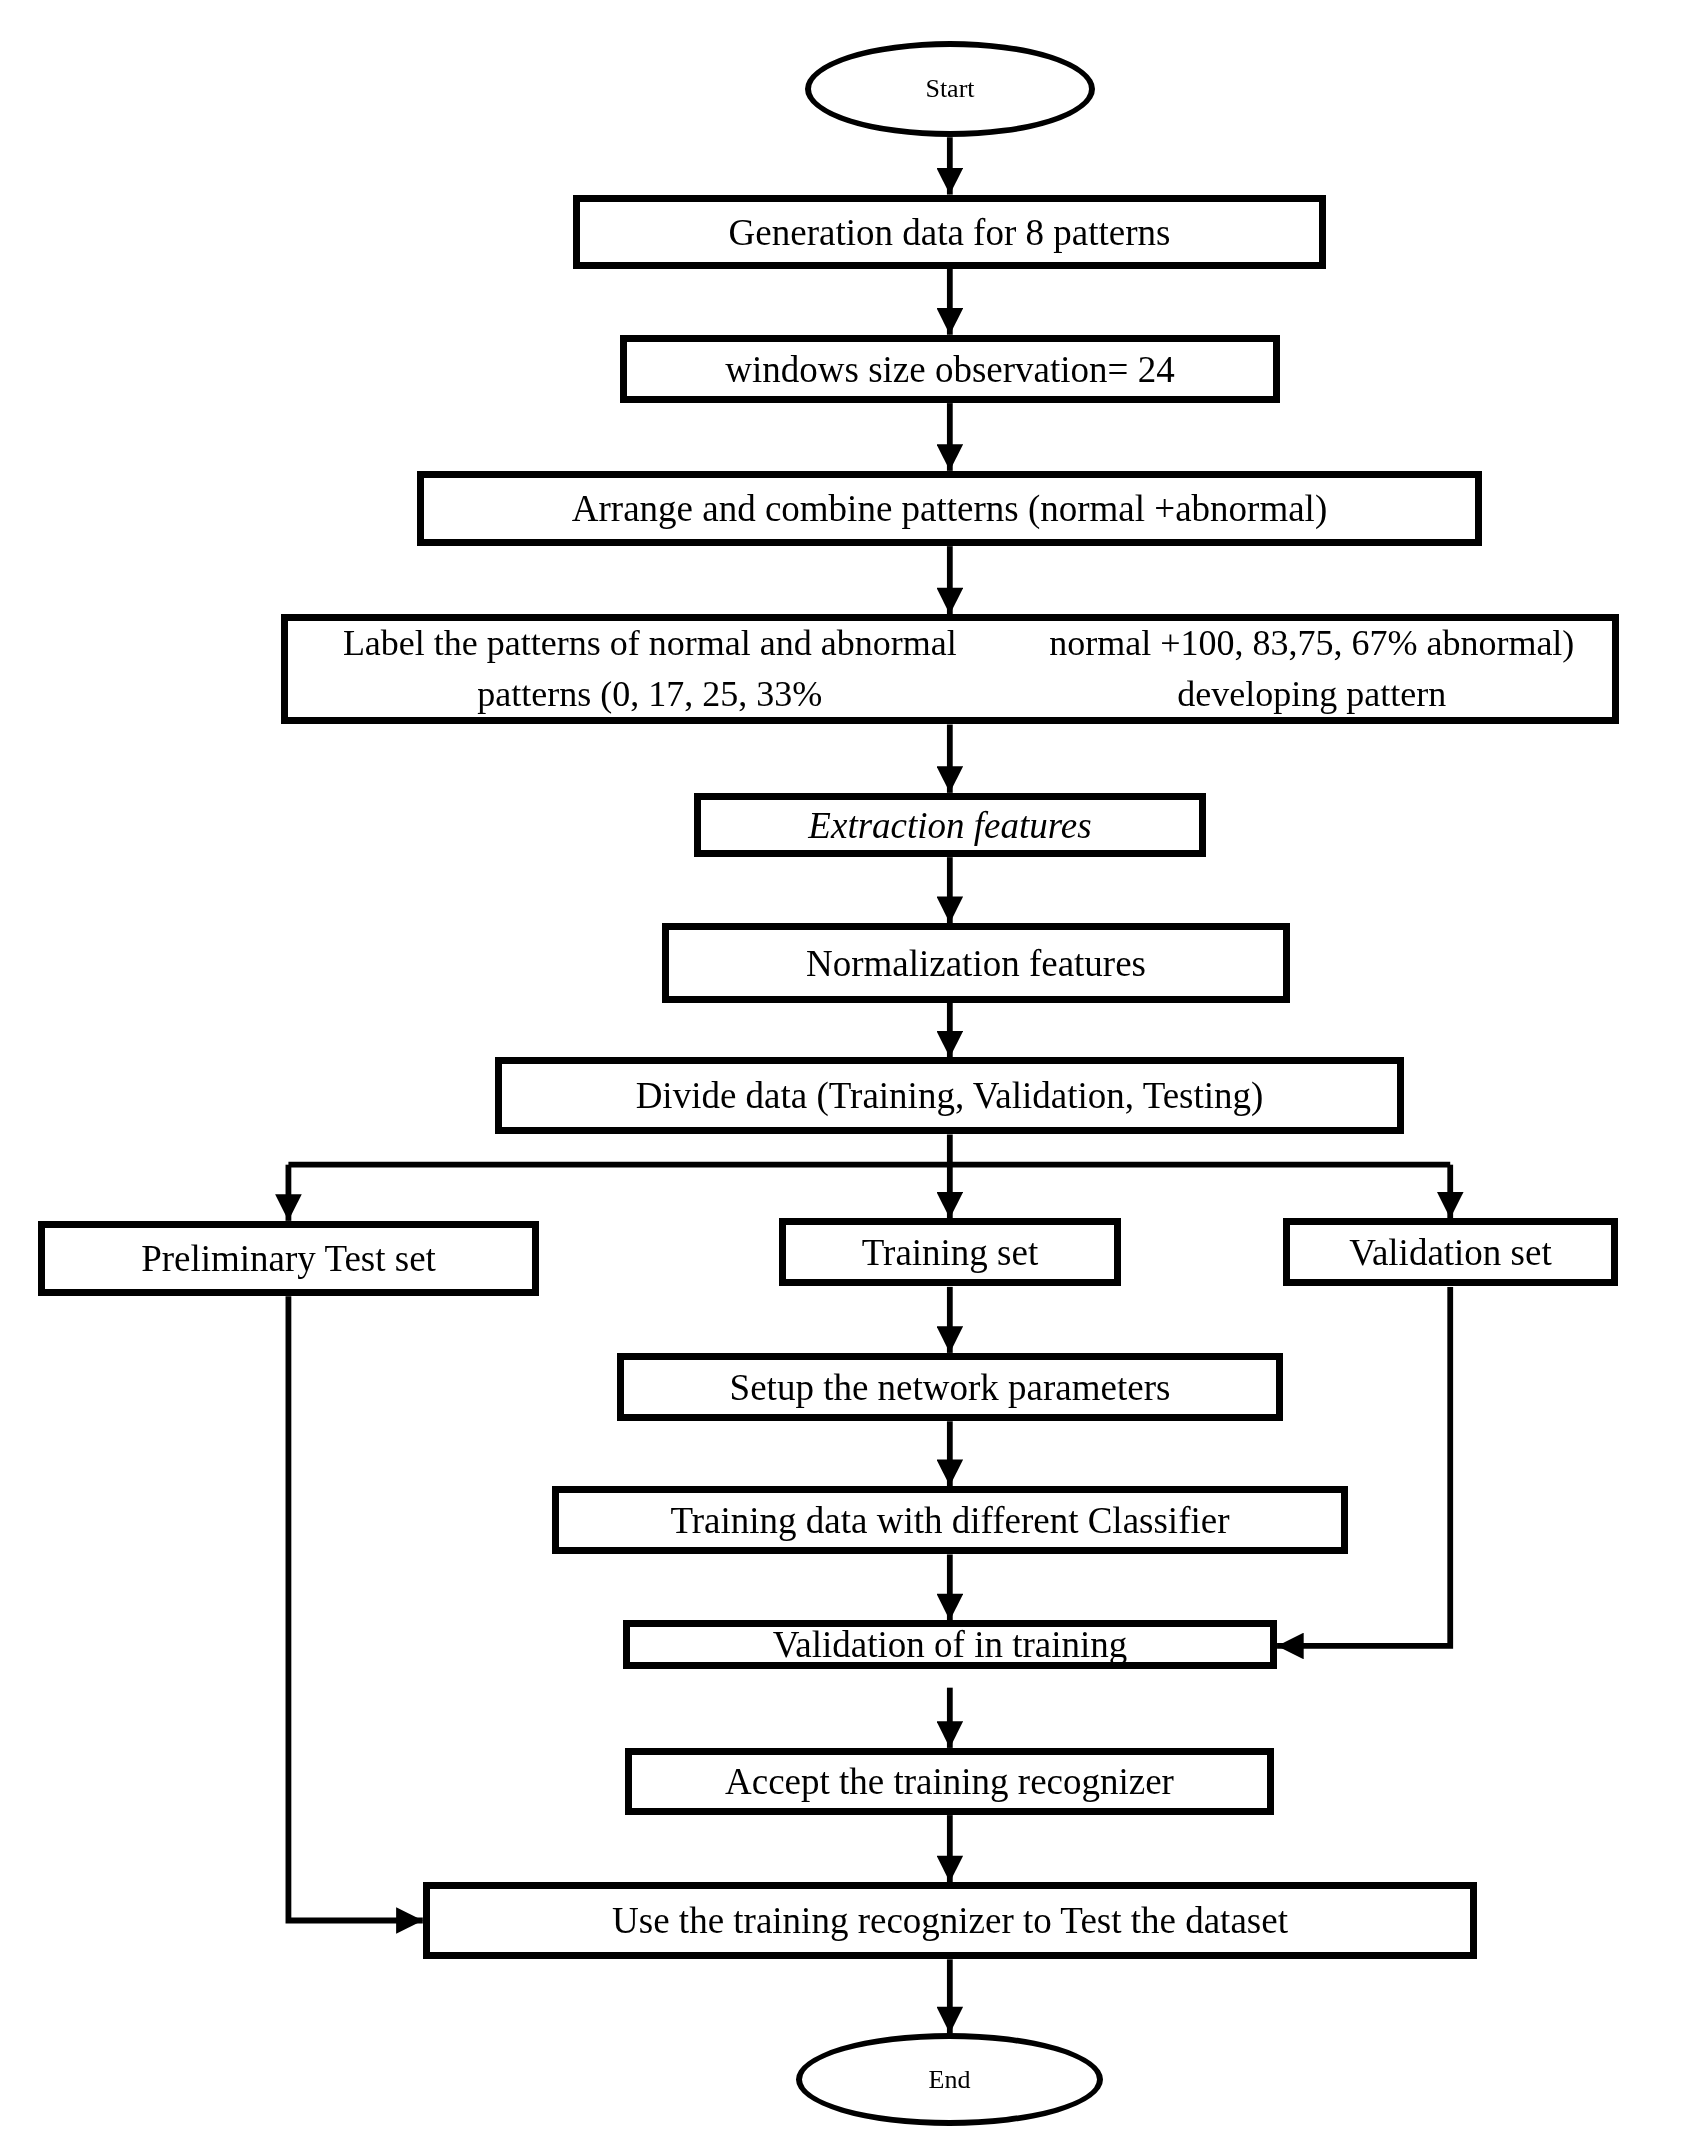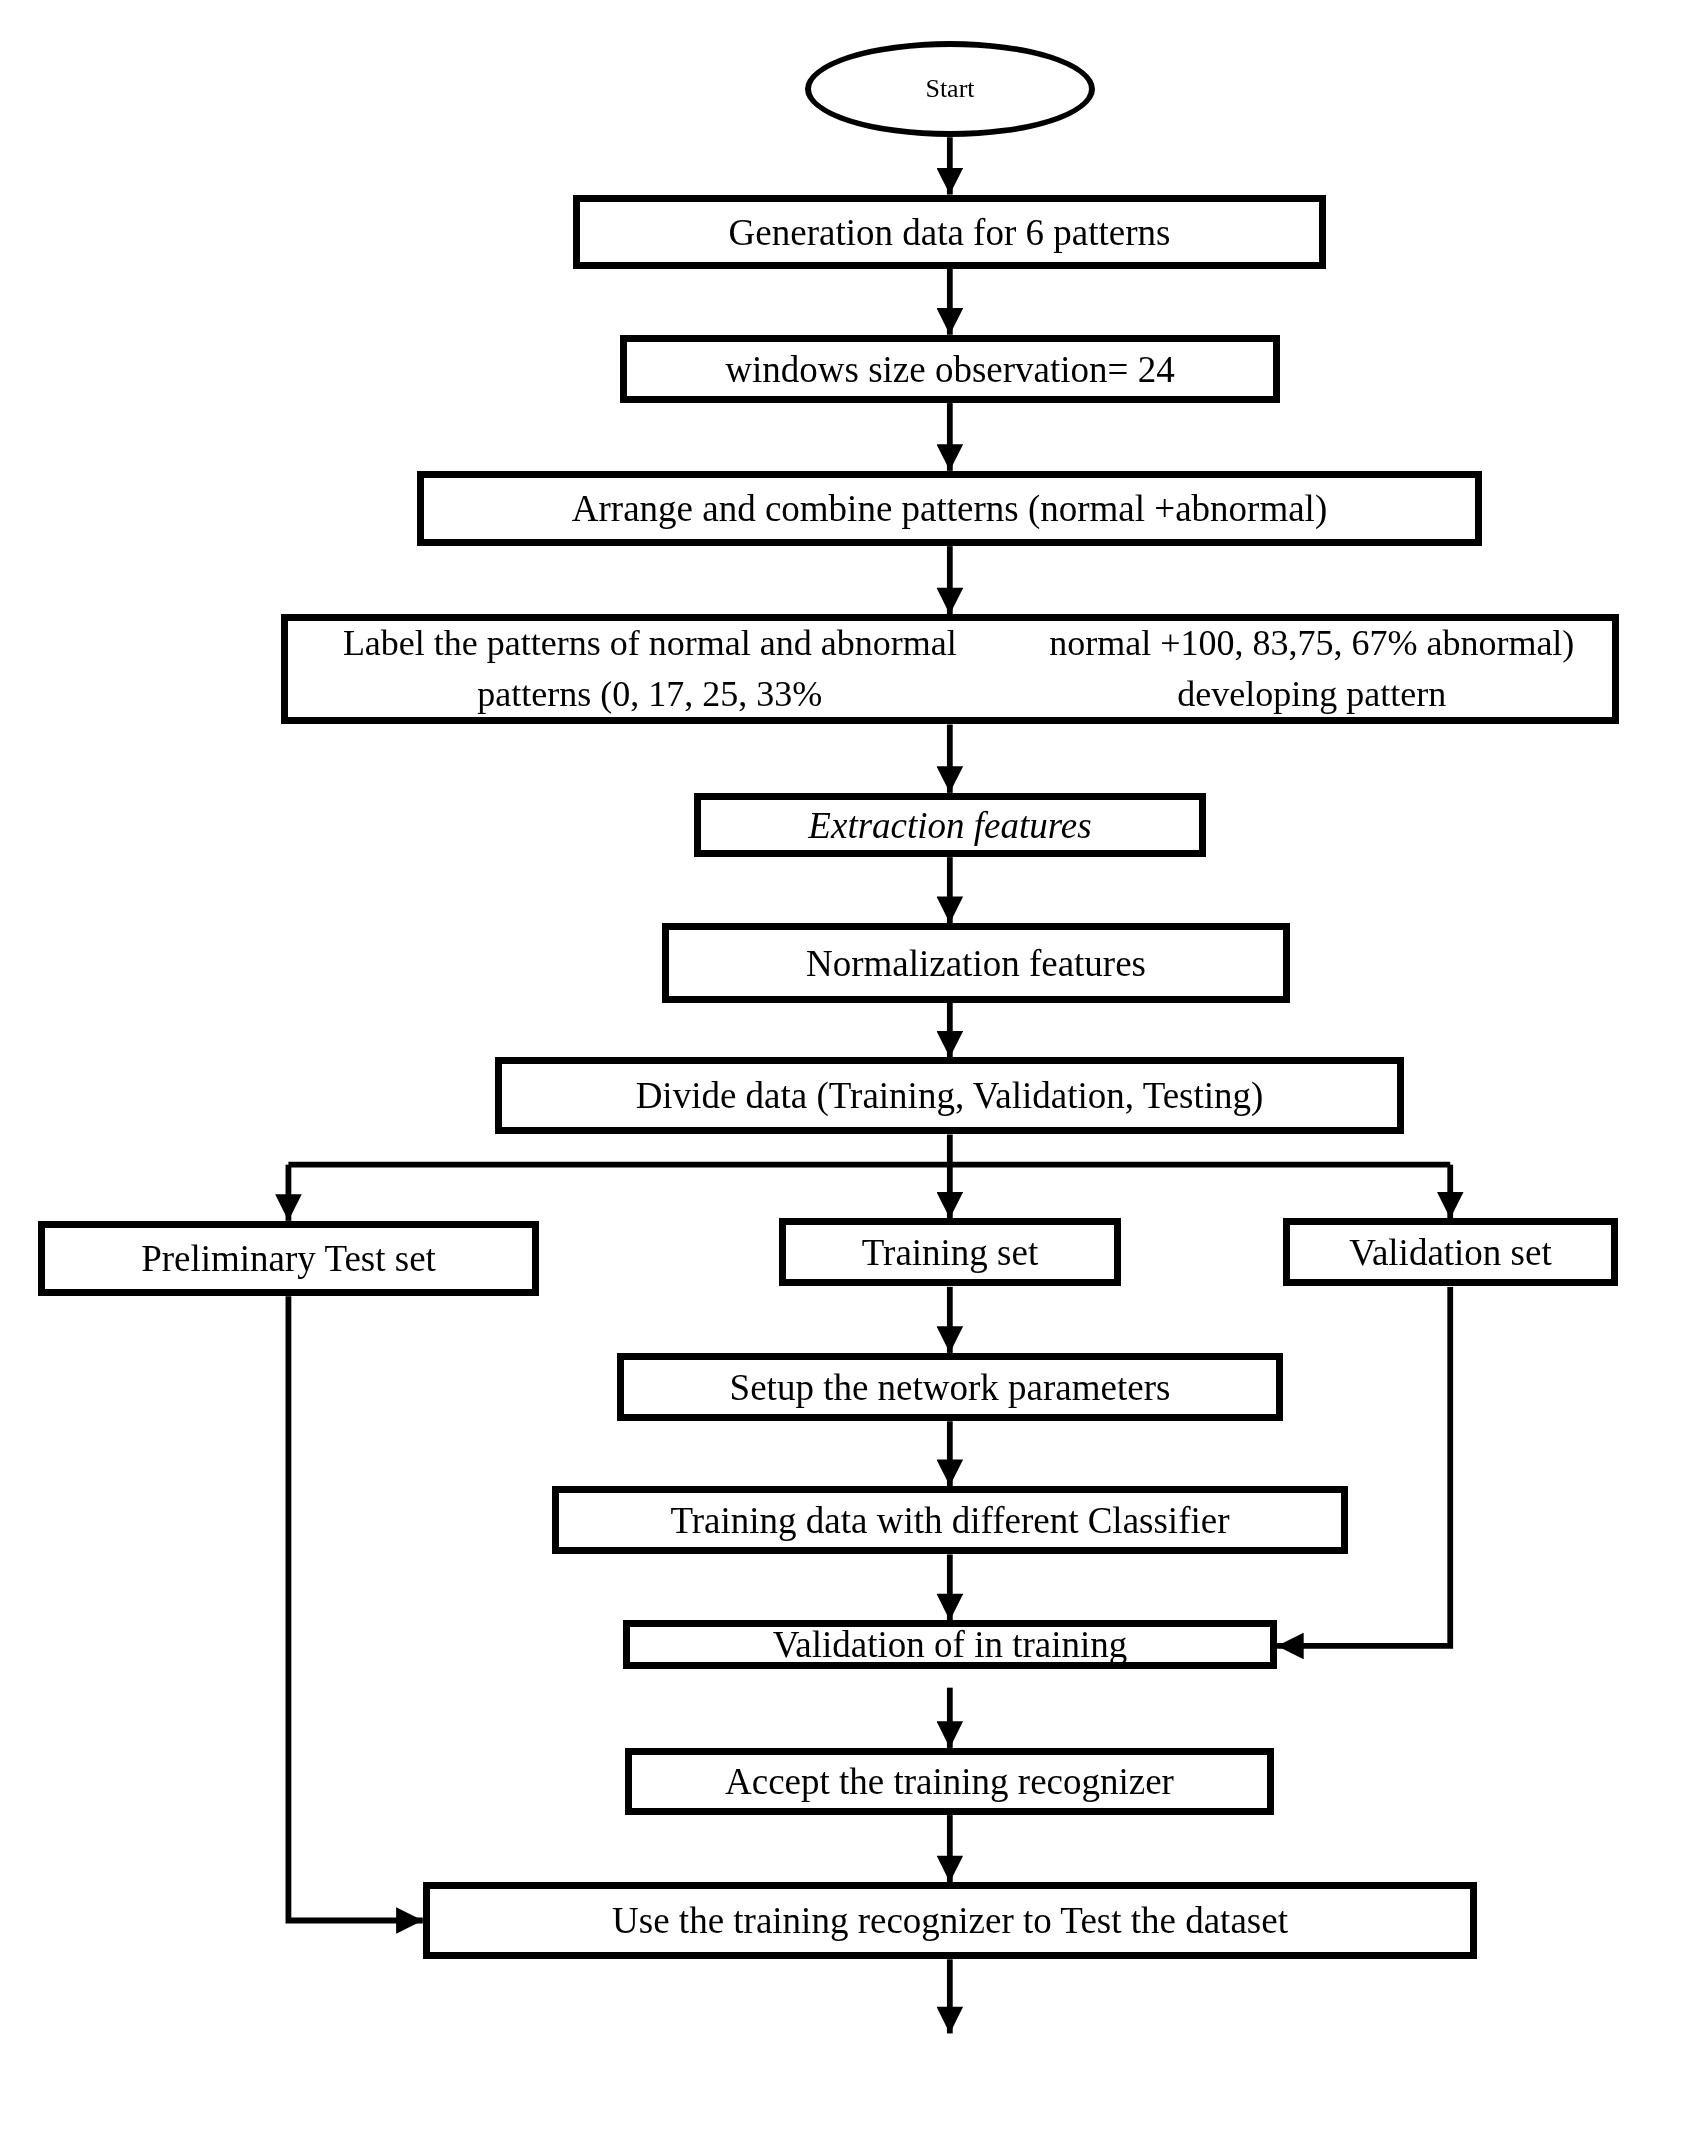--- a/index.html
+++ b/index.html
@@ -81,21 +81,21 @@
       <path d="M498 2238 L498 3316 L730 3316" marker-end="url(#ah)"></path>
       <path d="M2504 2222 L2504 2842 L2205 2842" marker-end="url(#ah)"></path>
     </g>
   </svg>
 
   <div class="node terminal" style="left:805px; top:41px; width:290px; height:96px;">
     <span>Start</span>
   </div>
 
   <div class="node process" style="left:573px; top:195px; width:753px; height:74px;">
-    <span>Generation data for 6 patterns</span>
+    <span>Generation data for 8 patterns</span>
   </div>
 
   <div class="node process" style="left:620px; top:335px; width:660px; height:68px;">
     <span>windows size observation= 24</span>
   </div>
 
   <div class="node process" style="left:417px; top:471px; width:1065px; height:75px;">
     <span>Arrange and combine patterns (normal +abnormal)</span>
   </div>
 
@@ -141,15 +141,18 @@
   </div>
 
   <div class="node process" style="left:625px; top:1748px; width:649px; height:67px;">
     <span>Accept the training recognizer</span>
   </div>
 
   <div class="node process" style="left:423px; top:1882px; width:1054px; height:77px;">
     <span>Use the training recognizer to Test the dataset</span>
   </div>
 
+  <div class="node terminal" style="left:796px; top:2033px; width:307px; height:93px;">
+    <span>End</span>
+  </div>
 
 </div>
 
 
 </body></html>

